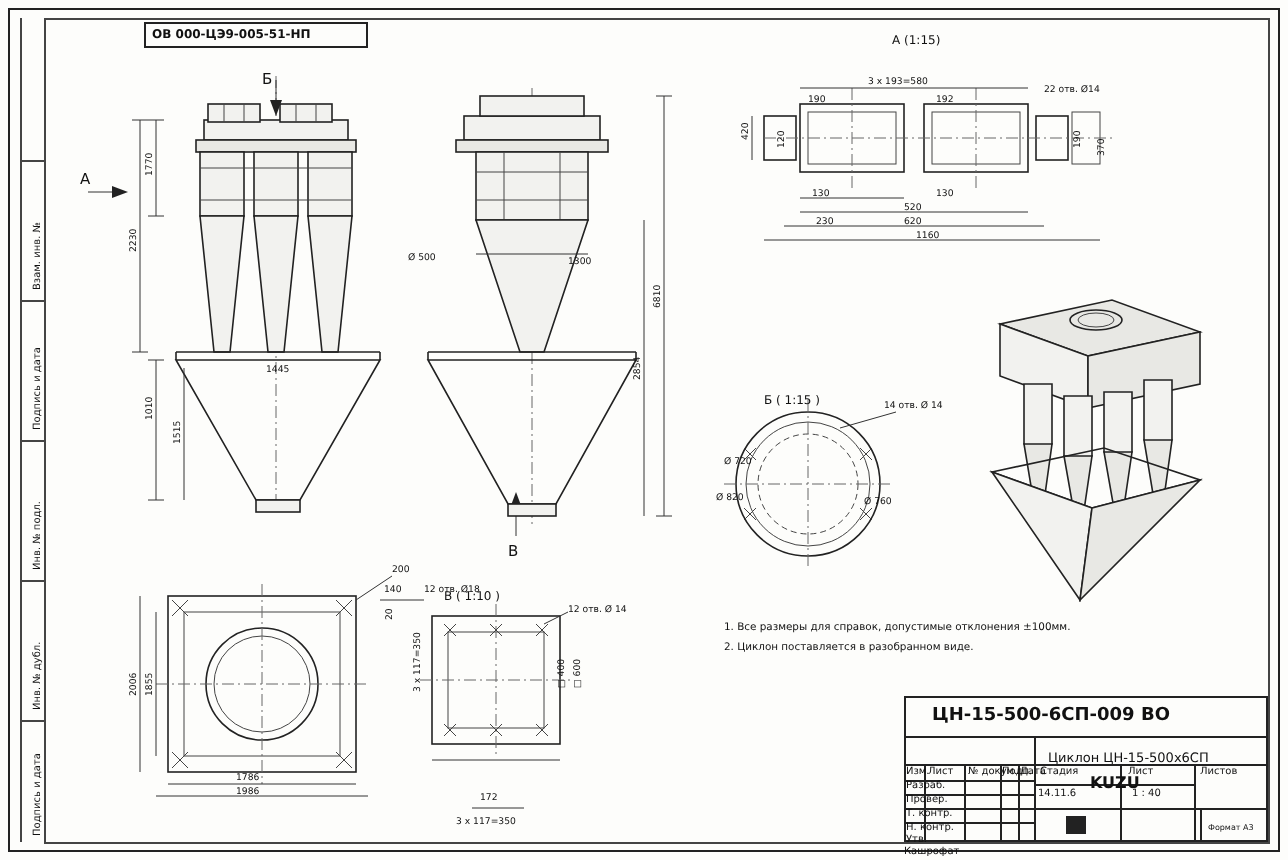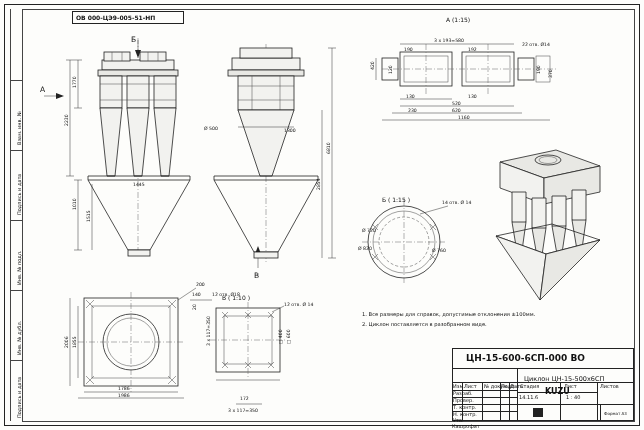--- a/index.html
+++ b/index.html
@@ -303,21 +303,21 @@
       <path class="c-fill" d="M496 236 L546 254 L540 300 Z"></path>
       <path class="c-fill2" d="M546 254 L600 240 L540 300 Z"></path>
     </g>
   </svg>
 
   <div class="txt" style="left:362px;top:312px;font-size:5.2px;">1. Все размеры для справок, допустимые отклонения ±100мм.</div>
   <div class="txt" style="left:362px;top:322px;font-size:5.2px;">2. Циклон поставляется в разобранном виде.</div>
 
   <div class="box" style="left:452px;top:348px;width:182px;height:73px;"></div>
 
-  <div class="txt b" style="left:466px;top:354px;font-size:9px;">ЦН-15-600-6СП-000 ВО</div>
+  <div class="txt b" style="left:466px;top:354px;font-size:9px;">ЦН-15-500-6СП-009 ВО</div>
   <div class="ln h" style="left:452px;top:368px;width:182px;"></div>
   <div class="txt" style="left:480px;top:376px;font-size:6.5px;padding-left:44px;">Циклон ЦН-15-500х6СП</div>
   <div class="ln h" style="left:452px;top:382px;width:182px;"></div>
   <div class="ln v" style="left:517px;top:368px;height:53px;"></div>
   <div class="ln v" style="left:560px;top:382px;height:39px;"></div>
   <div class="ln v" style="left:597px;top:382px;height:39px;"></div>
 
   <div class="ln v" style="left:462px;top:382px;height:39px;"></div>
   <div class="ln v" style="left:482px;top:382px;height:39px;"></div>
   <div class="ln v" style="left:500px;top:382px;height:39px;"></div>

